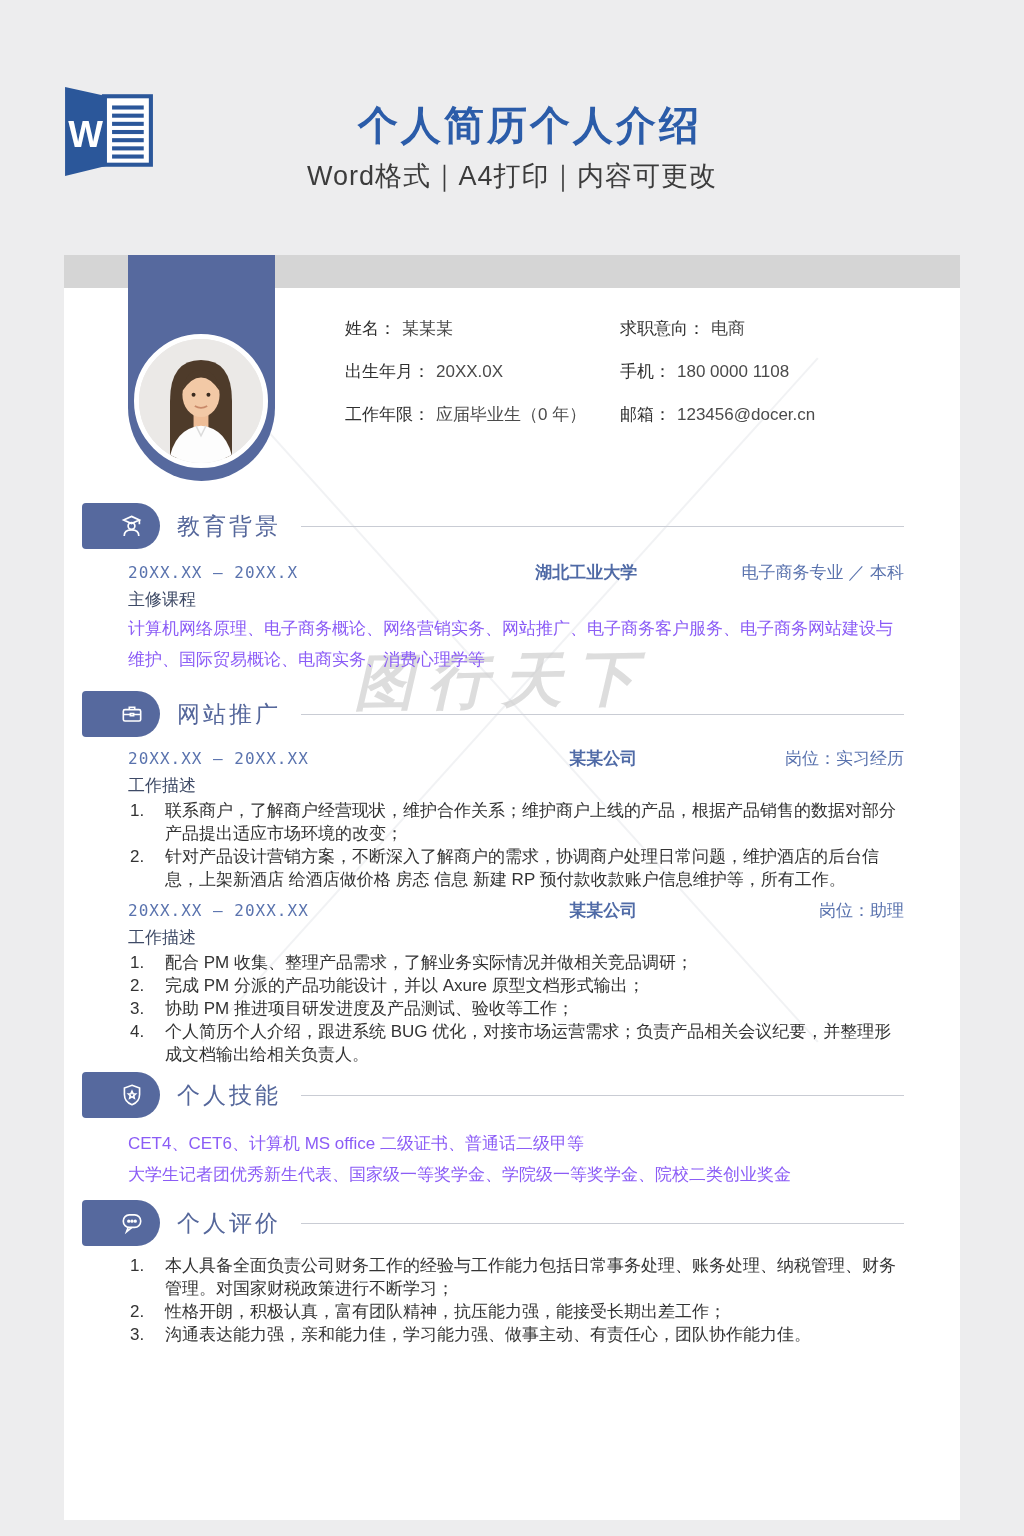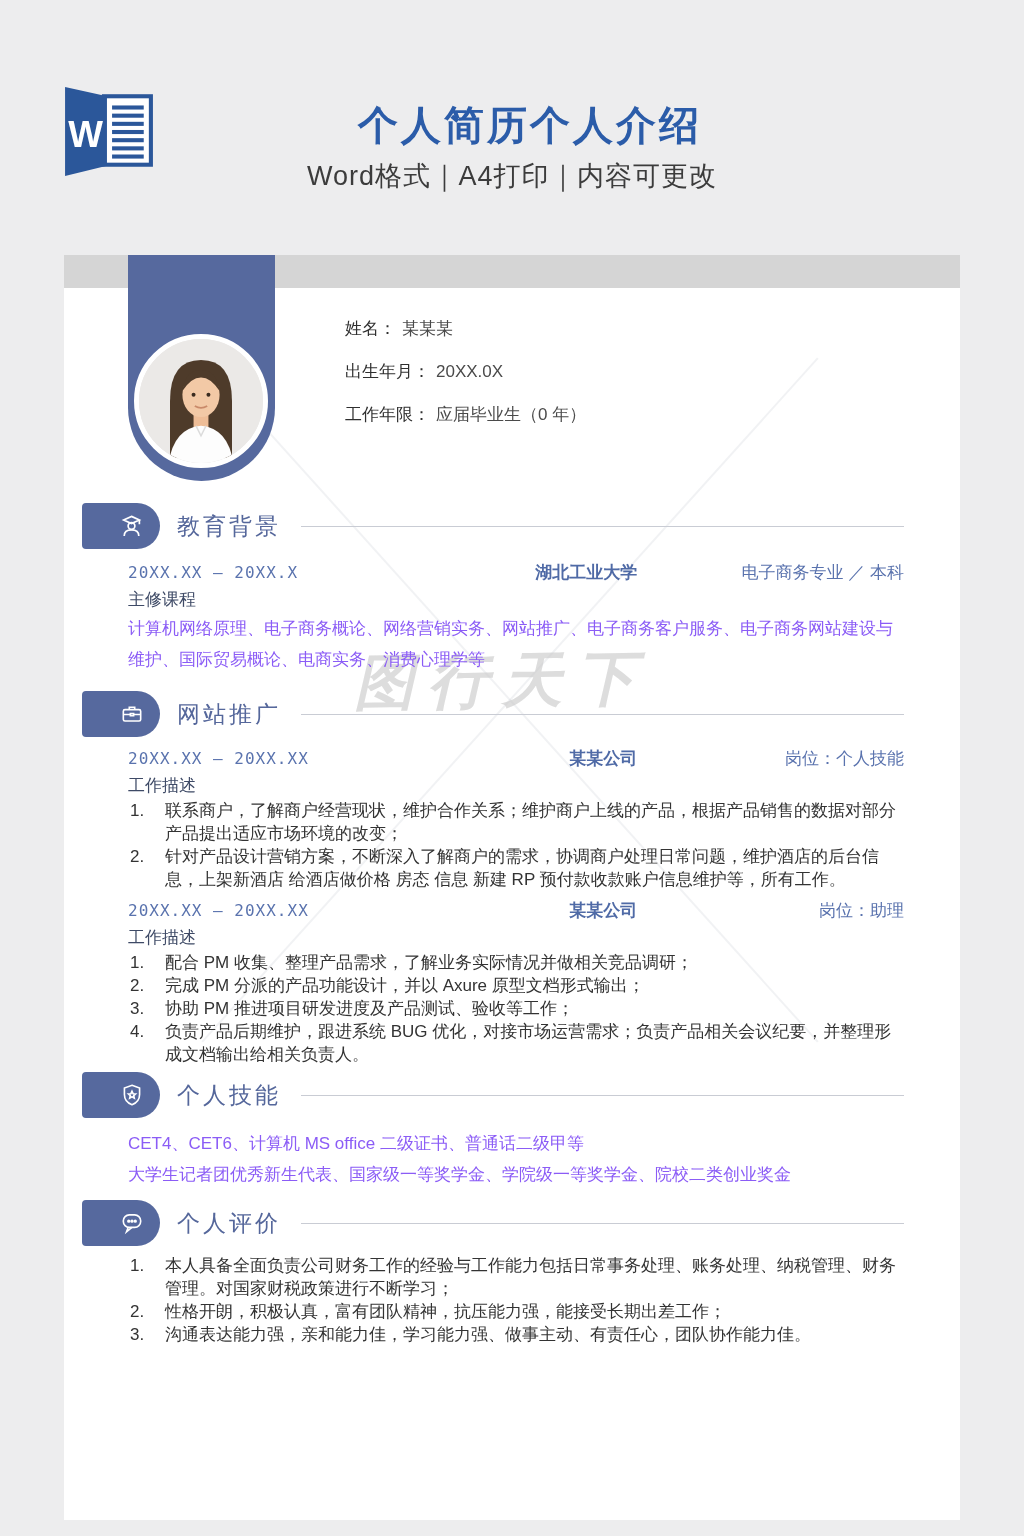--- a/index.html
+++ b/index.html
@@ -142,20 +142,25 @@
         <path d="M46,70 L50,78 L54,70" fill="none" stroke="#dcdcdc" stroke-width="1.2"></path>
       </svg>
     </div>
 
     <div class="info">
       <div class="col left">
           <div class="row"><span class="lbl">姓名：</span><span class="val">某某某</span></div>
           <div class="row"><span class="lbl">出生年月：</span><span class="val">20XX.0X</span></div>
           <div class="row"><span class="lbl">工作年限：</span><span class="val">应届毕业生（0 年）</span></div>
         </div>
+      <div class="col right">
+          <div class="row"><span class="lbl">求职意向：</span><span class="val">电商</span></div>
+          <div class="row"><span class="lbl">手机：</span><span class="val">180 0000 1108</span></div>
+          <div class="row"><span class="lbl">邮箱：</span><span class="val">123456@docer.cn</span></div>
+        </div>
     </div>
 
     <div class="content">
 
       <div>
         <div class="sec-head">
           <div class="badge">
             <svg width="27" height="27" viewBox="0 0 24 24" fill="none" stroke="#ffffff" stroke-width="1.5">
               <polygon points="12,3 19,6.2 12,9.4 5,6.2"></polygon>
               <path d="M19,6.2 L19,10"></path>
@@ -187,41 +192,41 @@
             </svg>
           </div>
           <div class="sec-title">网站推广</div>
           <div class="sec-line"></div>
         </div>
 
         <div class="sec-body mt8">
           <div class="meta-row">
             <span class="period">20XX.XX – 20XX.XX</span>
             <span class="mid">某某公司</span>
-            <span class="right">岗位：个人技能</span>
+            <span class="right">岗位：实习经历</span>
           </div>
           <div class="desc-label">工作描述</div>
           <ol class="num-list">
               <li>联系商户，了解商户经营现状，维护合作关系；维护商户上线的产品，根据产品销售的数据对部分产品提出适应市场环境的改变；</li>
               <li>针对产品设计营销方案，不断深入了解商户的需求，协调商户处理日常问题，维护酒店的后台信息，上架新酒店 给酒店做价格 房态 信息 新建 RP 预付款收款账户信息维护等，所有工作。</li>
             </ol>
         </div>
 
         <div class="sec-body mt6">
           <div class="meta-row">
             <span class="period">20XX.XX – 20XX.XX</span>
             <span class="mid">某某公司</span>
             <span class="right">岗位：助理</span>
           </div>
           <div class="desc-label">工作描述</div>
           <ol class="num-list">
               <li>配合 PM 收集、整理产品需求，了解业务实际情况并做相关竞品调研；</li>
               <li>完成 PM 分派的产品功能设计，并以 Axure 原型文档形式输出；</li>
               <li>协助 PM 推进项目研发进度及产品测试、验收等工作；</li>
-              <li>负责产品后期维护，跟进系统 BUG 优化，对接市场运营需求；负责产品相关会议纪要，并整理形成文档输出给相关负责人。</li>
+              <li>个人简历个人介绍，跟进系统 BUG 优化，对接市场运营需求；负责产品相关会议纪要，并整理形成文档输出给相关负责人。</li>
             </ol>
         </div>
       </div>
 
       <div class="mt6">
         <div class="sec-head">
           <div class="badge">
             <svg width="26" height="26" viewBox="0 0 24 24" fill="none" stroke="#ffffff" stroke-width="1.5">
               <path d="M12,3 L19,5.5 L19,11.5 C19,16.3 16.1,19.4 12,21 C7.9,19.4 5,16.3 5,11.5 L5,5.5 Z"></path>
               <path d="M12,8.6 L13,10.8 L15.3,11 L13.6,12.6 L14.1,14.9 L12,13.6 L9.9,14.9 L10.4,12.6 L8.7,11 L11,10.8 Z"></path>

